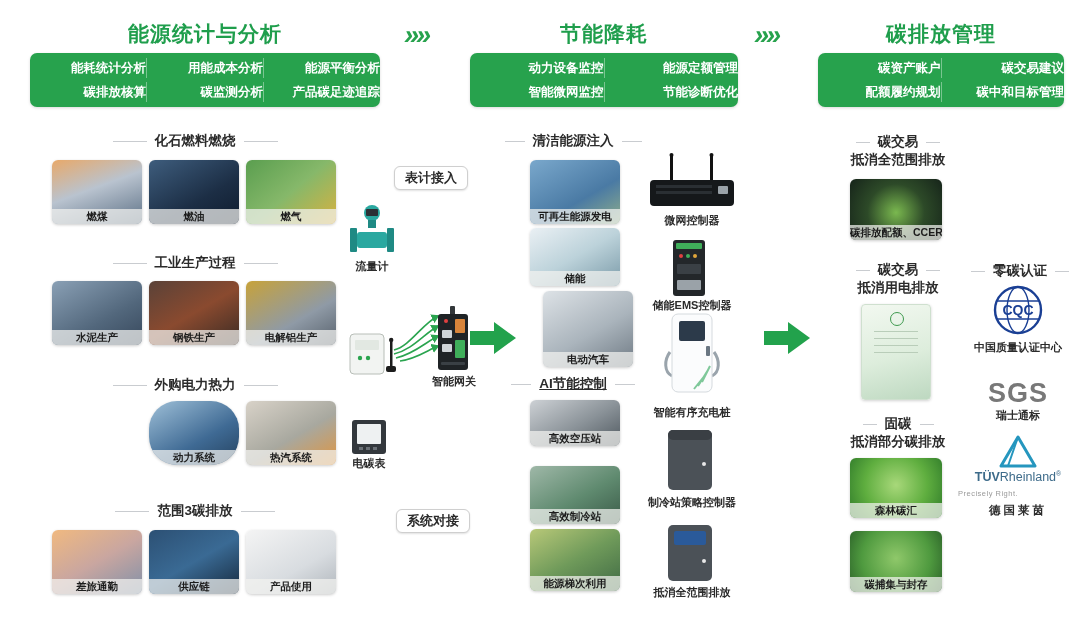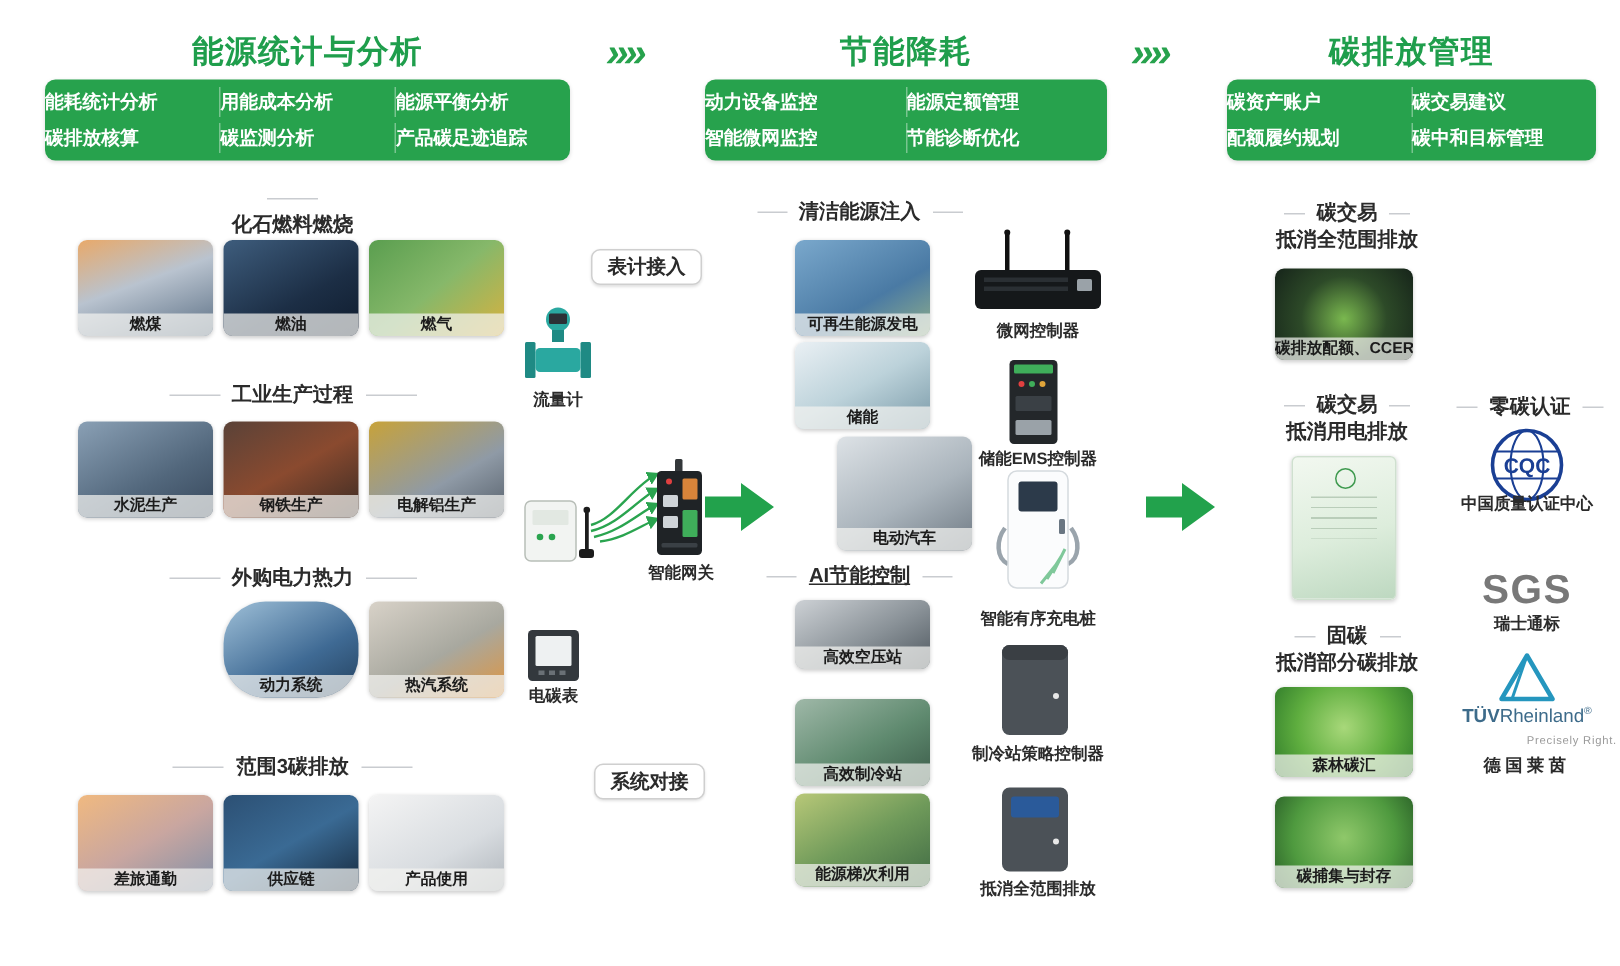--- a/index.html
+++ b/index.html
@@ -2,21 +2,21 @@
 <html><head>
 <meta charset="utf-8">
 <style>
   html,body{margin:0;padding:0;background:#fff;}
   .canvas{position:relative;width:1080px;height:644px;background:#ffffff;overflow:hidden;
           font-family:"Liberation Sans","DejaVu Sans",sans-serif;}
   
   .p-title{position:absolute;text-align:center;font-size:21px;font-weight:bold;color:#1f9e4c;letter-spacing:1px;}
   .g-box{position:absolute;background:#27a24d;border-radius:7px;color:#fff;display:flex;flex-direction:column;justify-content:center;padding:3px 0;box-shadow:0 1px 3px rgba(0,0,0,.15);}
   .g-row{display:flex;flex:1;align-items:center;}
-  .g-cell{flex:1;text-align:left;font-size:12.5px;font-weight:bold;white-space:nowrap;line-height:20px;}
+  .g-cell{flex:1;text-align:right;font-size:12.5px;font-weight:bold;white-space:nowrap;line-height:20px;}
   .g-cell.sep{border-left:1px solid rgba(255,255,255,.38);}
   .flow-arrow{position:absolute;color:#27a24d;font-size:27px;font-weight:bold;font-style:italic;letter-spacing:-3px;}
   
   .sec-head{position:absolute;display:flex;align-items:center;justify-content:center;gap:8px;font-size:13.5px;font-weight:bold;color:#2b2b2b;white-space:nowrap;}
   .dash{height:1px;background:#c9ccd0;flex:0 0 auto;}
   .d34{width:34px;} .d20{width:20px;} .d14{width:14px;}
   .sec-sub{position:absolute;text-align:center;font-weight:bold;font-size:13.5px;color:#2b2b2b;white-space:nowrap;}
   
   .card{position:absolute;border-radius:6px;overflow:hidden;box-shadow:0 1px 3px rgba(0,0,0,.2);}
   .cap{position:absolute;left:0;right:0;bottom:0;text-align:center;font-size:10.5px;font-weight:bold;color:#1c1c1c;line-height:15px;background:rgba(242,242,240,.72);white-space:nowrap;}
@@ -48,21 +48,21 @@
   
   .tag{position:absolute;background:#fff;border:1px solid #cfcfcf;border-radius:6px;padding:2px 10px;font-size:13px;font-weight:bold;color:#2b2b2b;box-shadow:0 1px 2px rgba(0,0,0,.12);white-space:nowrap;}
   .dev-cap{position:absolute;text-align:center;font-size:11px;font-weight:bold;color:#2b2b2b;white-space:nowrap;}
   .dev{position:absolute;}
   
   .cert-name{position:absolute;text-align:center;font-size:11px;font-weight:bold;color:#2b2b2b;white-space:nowrap;}
   .sgs{position:absolute;text-align:center;font-size:27px;font-weight:900;color:#787878;letter-spacing:1px;}
   .tuv-brand{position:absolute;text-align:center;font-size:12.5px;color:#3d6b8a;white-space:nowrap;}
   .tuv-brand b{font-weight:900;}
   .tuv-reg{font-size:7px;vertical-align:super;}
-  .tagline{position:absolute;text-align:right;font-size:7.5px;color:#9a9a9a;letter-spacing:.5px;}
+  .tagline{position:absolute;text-align:left;font-size:7.5px;color:#9a9a9a;letter-spacing:.5px;}
   .de-name{position:absolute;text-align:center;font-size:11.5px;font-weight:bold;color:#2b2b2b;letter-spacing:3px;}
 </style>
 </head>
 <body>
 
 <div class="canvas">
 
   <div class="p-title" style="left:30px;top:20px;width:350px;">能源统计与分析</div>
   <div class="g-box" style="left:30px;top:53px;width:350px;height:48px;">
     <div class="g-row">
@@ -98,21 +98,21 @@
     <div class="g-row">
       <div class="g-cell">碳资产账户</div>
       <div class="g-cell sep">碳交易建议</div>
     </div>
     <div class="g-row">
       <div class="g-cell">配额履约规划</div>
       <div class="g-cell sep">碳中和目标管理</div>
     </div>
   </div>
 
-  <div class="sec-head" style="left:40px;top:132px;width:310px;flex-direction:column;">
+  <div class="sec-head" style="left:40px;top:132px;width:310px;">
     <span class="dash d34"></span>
     <span>化石燃料燃烧</span>
     <span class="dash d34"></span>
   </div>
   <div class="card img-coal" style="left:52px;top:160px;width:90px;height:64px;">
       <span class="cap">燃煤</span>
     </div>
   <div class="card img-oil" style="left:149px;top:160px;width:90px;height:64px;">
       <span class="cap">燃油</span>
     </div>
@@ -227,21 +227,21 @@
     <span class="dash d20"></span>
     <span>清洁能源注入</span>
     <span class="dash d20"></span>
   </div>
   <div class="card img-solar" style="left:530px;top:160px;width:90px;height:64px;">
       <span class="cap">可再生能源发电</span>
     </div>
   <div class="card img-storage" style="left:530px;top:228px;width:90px;height:58px;">
       <span class="cap">储能</span>
     </div>
-  <div class="card img-ev" style="left:558px;top:291px;width:90px;height:76px;">
+  <div class="card img-ev" style="left:543px;top:291px;width:90px;height:76px;">
       <span class="cap">电动汽车</span>
     </div>
 
   <div class="sec-head" style="left:498px;top:375px;width:150px;text-decoration:underline;">
     <span class="dash d20"></span>
     <span>AI节能控制</span>
     <span class="dash d20"></span>
   </div>
   <div class="card img-comp" style="left:530px;top:400px;width:90px;height:46px;text-decoration:underline;">
       <span class="cap">高效空压站</span>
@@ -341,21 +341,21 @@
     <span class="dash d14"></span>
   </div>
 
   <svg class="dev" style="left:992px;top:284px;" width="52" height="52" viewBox="0 0 52 52">
     <circle cx="26" cy="26" r="23" fill="none" stroke="#1a3f94" stroke-width="2.4"></circle>
     <ellipse cx="26" cy="26" rx="11" ry="23" fill="none" stroke="#1a3f94" stroke-width="1.4"></ellipse>
     <line x1="4" y1="17" x2="48" y2="17" stroke="#1a3f94" stroke-width="1.4"></line>
     <line x1="4" y1="35" x2="48" y2="35" stroke="#1a3f94" stroke-width="1.4"></line>
     <text x="26" y="31" text-anchor="middle" font-size="14" font-weight="bold" fill="#1a3f94" font-family="Liberation Sans,sans-serif">CQC</text>
   </svg>
-  <div class="cert-name" style="left:958px;top:328px;width:120px;">中国质量认证中心</div>
+  <div class="cert-name" style="left:958px;top:340px;width:120px;">中国质量认证中心</div>
 
   <div class="sgs" style="left:978px;top:378px;width:80px;">SGS</div>
   <div class="cert-name" style="left:978px;top:408px;width:80px;">瑞士通标</div>
 
   <svg class="dev" style="left:998px;top:434px;" width="40" height="36" viewBox="0 0 40 36">
     <polygon points="20,3 37,32 3,32" fill="none" stroke="#2596be" stroke-width="3" stroke-linejoin="round"></polygon>
     <line x1="20" y1="3" x2="10" y2="32" stroke="#2596be" stroke-width="2"></line>
   </svg>
   <div class="tuv-brand" style="left:958px;top:470px;width:120px;">
     <b>TÜV</b><span>Rheinland</span><span class="tuv-reg">®</span>

